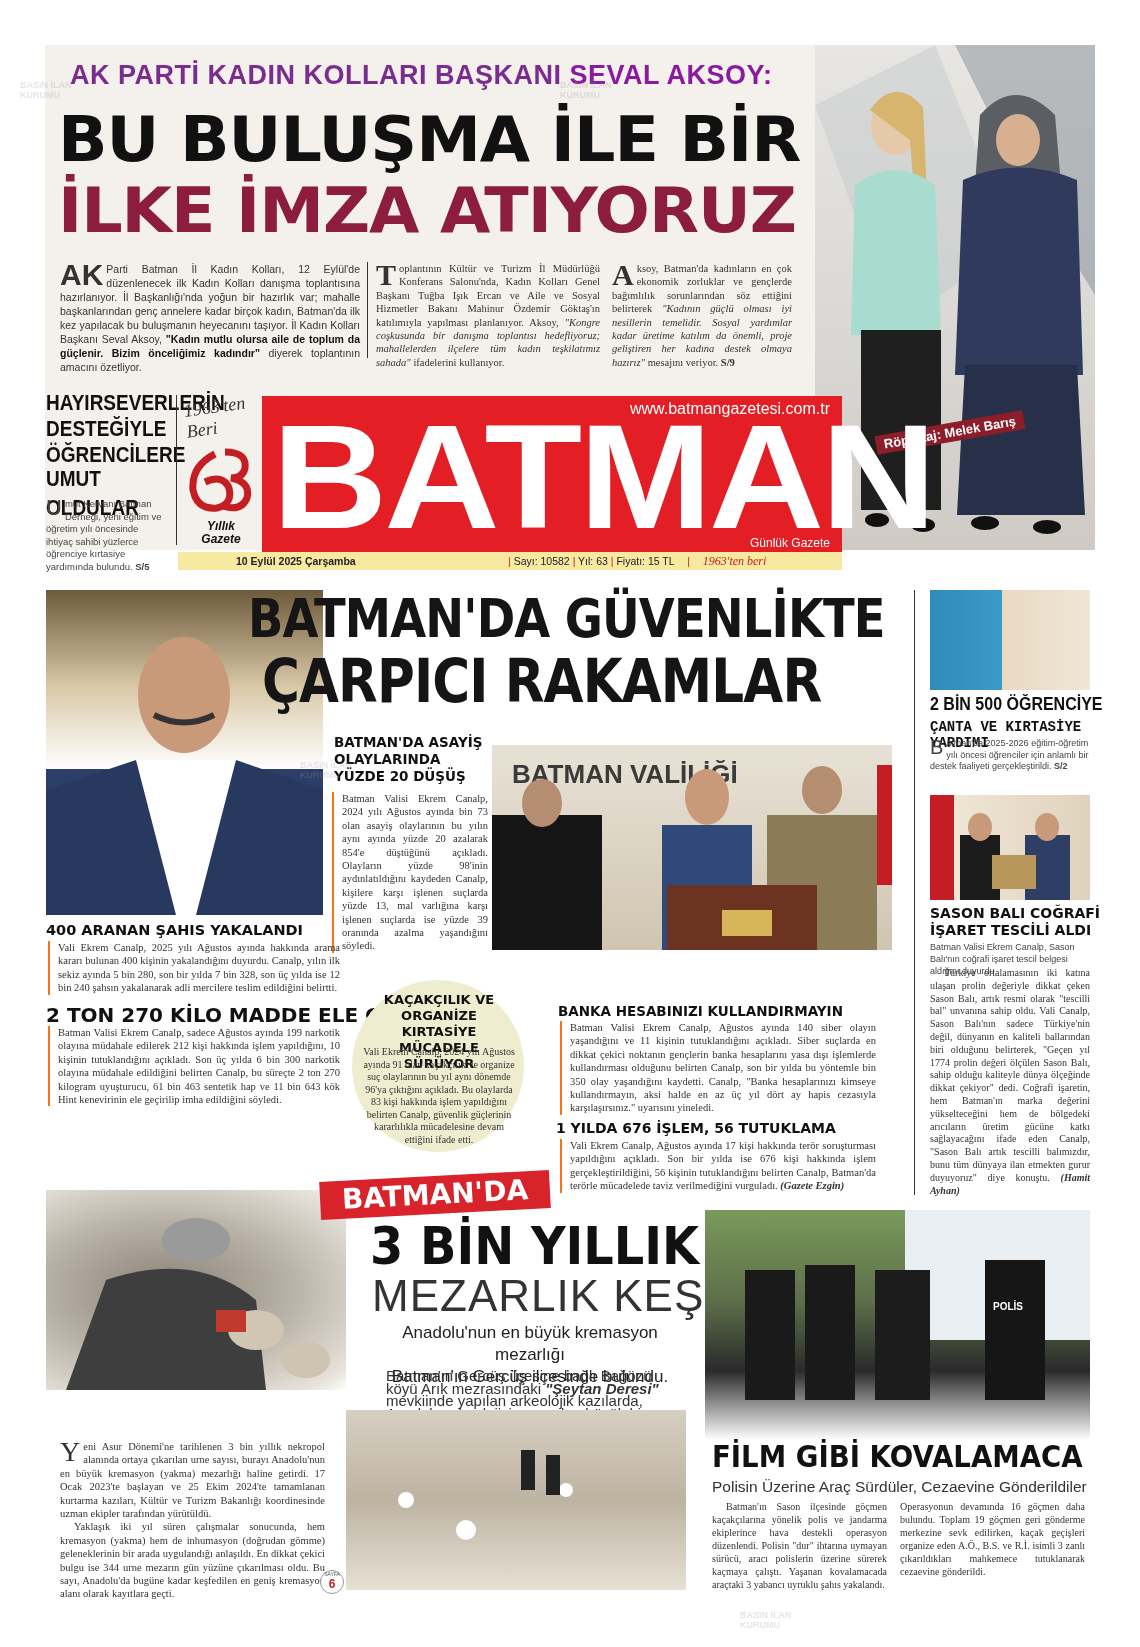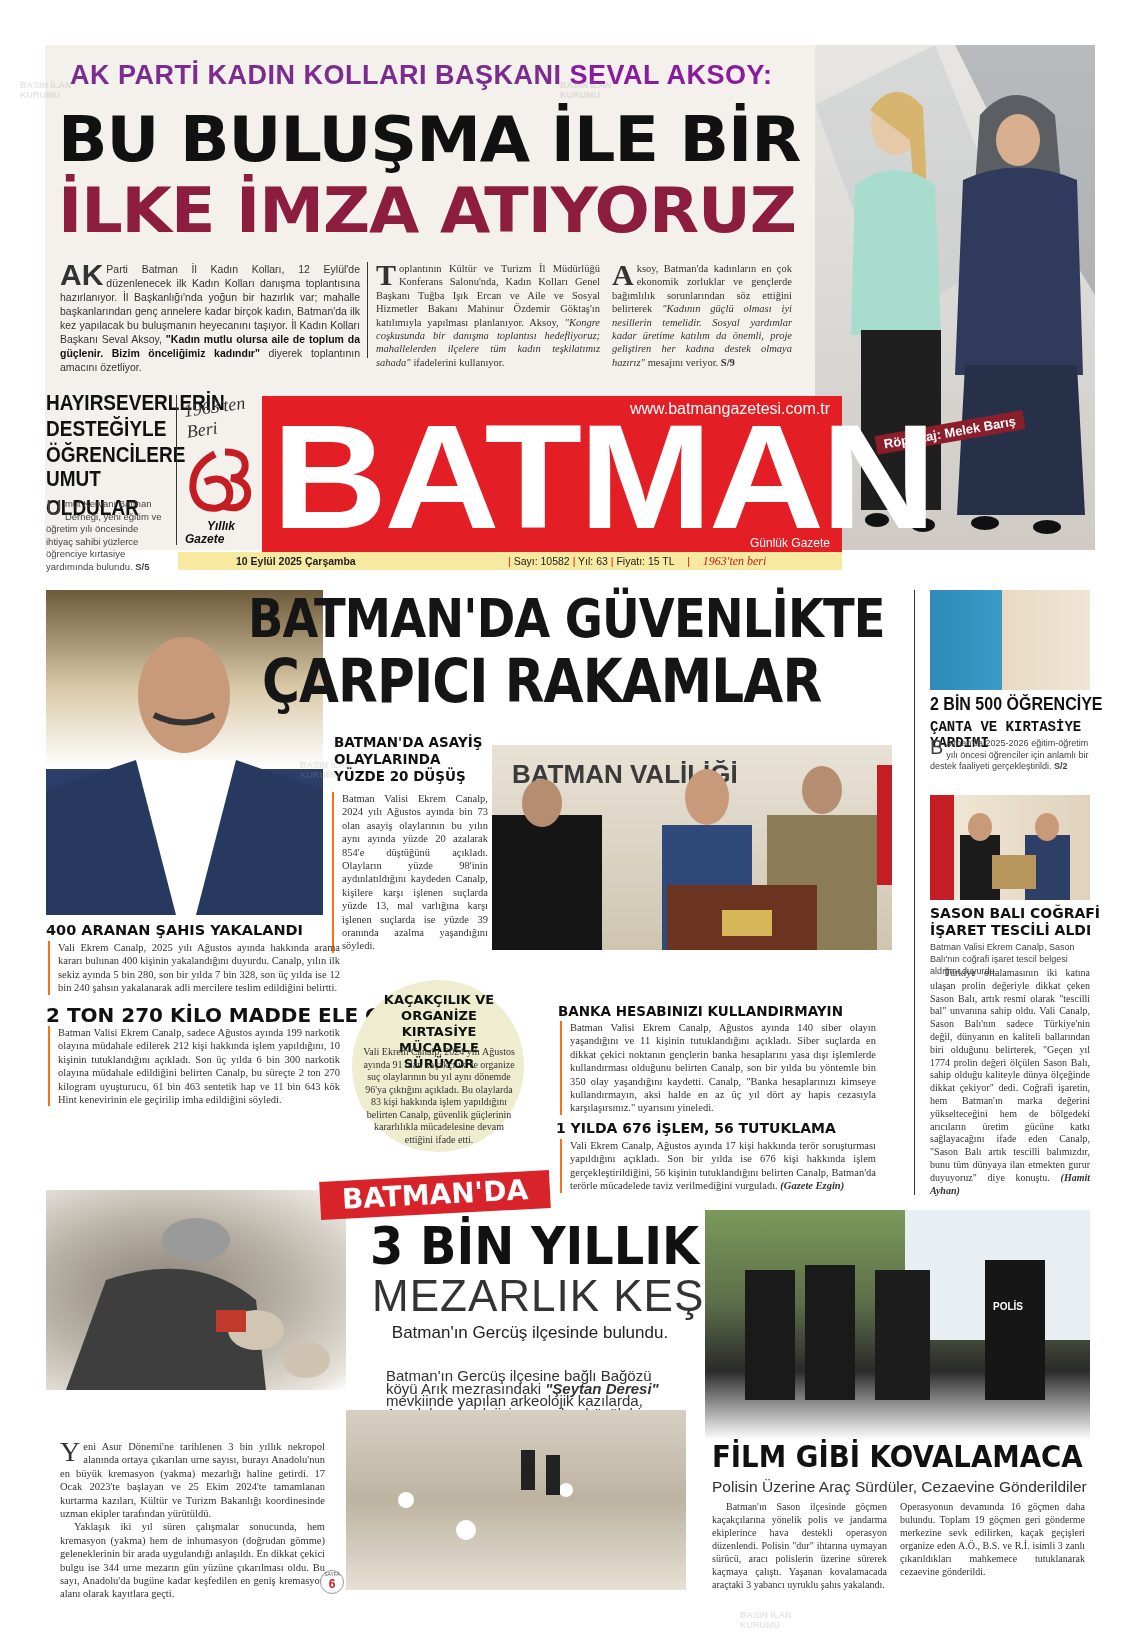--- a/index.html
+++ b/index.html
@@ -85,21 +85,21 @@
 </div>
 <div class="vline" style="left:176px;top:395px;height:150px;"></div>
 
 <div class="abs" style="left:185px;top:396px;width:72px;height:150px;">
   <div class="serif" style="font-style:italic;font-size:18px;color:#333;transform:rotate(-8deg);">1963'ten Beri</div>
   <svg width="72" height="70" viewBox="0 0 72 70" style="margin-top:8px;">
     <path d="M30,8 Q6,20 8,44 Q12,64 32,62 Q48,58 44,42 Q38,28 20,36" fill="none" stroke="#c41e24" stroke-width="7"></path>
     <path d="M40,6 Q62,6 60,22 Q58,32 46,32 Q66,36 62,52 Q56,66 38,60" fill="none" stroke="#c41e24" stroke-width="7"></path>
   </svg>
   <div class="sans" style="text-align:center;font-weight:bold;font-style:italic;font-size:12px;line-height:13px;color:#111;">Yıllık</div>
-  <div class="sans" style="text-align:left;font-weight:bold;font-style:italic;font-size:12px;line-height:13px;color:#111;">Gazete</div>
+  <div class="sans" style="text-align:center;font-weight:bold;font-style:italic;font-size:12px;line-height:13px;color:#111;">Gazete</div>
 </div>
 
 <div class="masthead">
   <div class="url">www.batmangazetesi.com.tr</div>
   <div class="title">BATMAN</div>
   <div class="sub">Günlük Gazete</div>
 </div>
 <div class="datebar">
   <b style="margin-left:58px;">10 Eylül 2025 Çarşamba</b>
   <span style="position:absolute;left:330px;">
@@ -183,20 +183,21 @@
     <ellipse cx="210" cy="140" rx="28" ry="20" fill="#d1c6b4"></ellipse>
     <ellipse cx="260" cy="170" rx="24" ry="18" fill="#cfc4b2"></ellipse>
     <rect x="170" y="120" width="30" height="22" fill="#c0392b"></rect>
   </svg>
 </div>
 
 <div class="ribbon" style="left:320px;top:1176px;width:230px;height:38px;font-size:28px;line-height:38px;text-align:center;transform:rotate(-3deg);">BATMAN'DA</div>
 <div class="abs" style="left:370px;top:1216px;font-family:'DejaVu Sans',sans-serif;font-weight:900;font-size:52px;line-height:60px;color:#111;transform:scaleX(0.92);transform-origin:left;white-space:nowrap;">3 BİN YILLIK</div>
 <div class="abs sans" style="left:372px;top:1272px;font-size:44px;line-height:48px;color:#333;letter-spacing:1px;white-space:nowrap;">MEZARLIK KEŞFİ</div>
 <div class="abs cond" style="left:380px;top:1322px;width:300px;text-align:center;font-size:17px;line-height:22px;color:#222;">
+  <div>Anadolu'nun en büyük kremasyon mezarlığı</div>
   <div>Batman'ın Gercüş ilçesinde bulundu.</div>
 </div>
 <div class="abs sans" style="left:386px;top:1370px;width:300px;font-size:15px;line-height:12.5px;color:#333;">
   <span>Batman'ın Gercüş ilçesine bağlı Bağözü köyü Arık mezrasındaki </span><b><i>"Şeytan Deresi"</i></b><span> mevkiinde yapılan arkeolojik kazılarda, Anadolu arkeolojisi açısından büyük bir keşfe imza atıldı.</span>
 </div>
 
 <div class="abs body-txt" style="left:60px;top:1440px;width:265px;">
   <span class="dropcap serif" style="font-size:28px;line-height:24px;font-weight:normal;">Y</span><span>eni Asur Dönemi'ne tarihlenen 3 bin yıllık nekropol alanında ortaya çıkarılan urne sayısı, burayı Anadolu'nun en büyük kremasyon (yakma) mezarlığı haline getirdi. 17 Ocak 2023'te başlayan ve 25 Ekim 2024'te tamamlanan kurtarma kazıları, Kültür ve Turizm Bakanlığı koordinesinde uzman ekipler tarafından yürütüldü.</span>
   <div style="text-indent:14px;">Yaklaşık iki yıl süren çalışmalar sonucunda, hem kremasyon (yakma) hem de inhumasyon (doğrudan gömme) geleneklerinin bir arada uygulandığı anlaşıldı. En dikkat çekici bulgu ise 344 urne mezarın gün yüzüne çıkarılması oldu. Bu sayı, Anadolu'da bugüne kadar keşfedilen en geniş kremasyon alanı olarak kayıtlara geçti.</div>
 </div>

